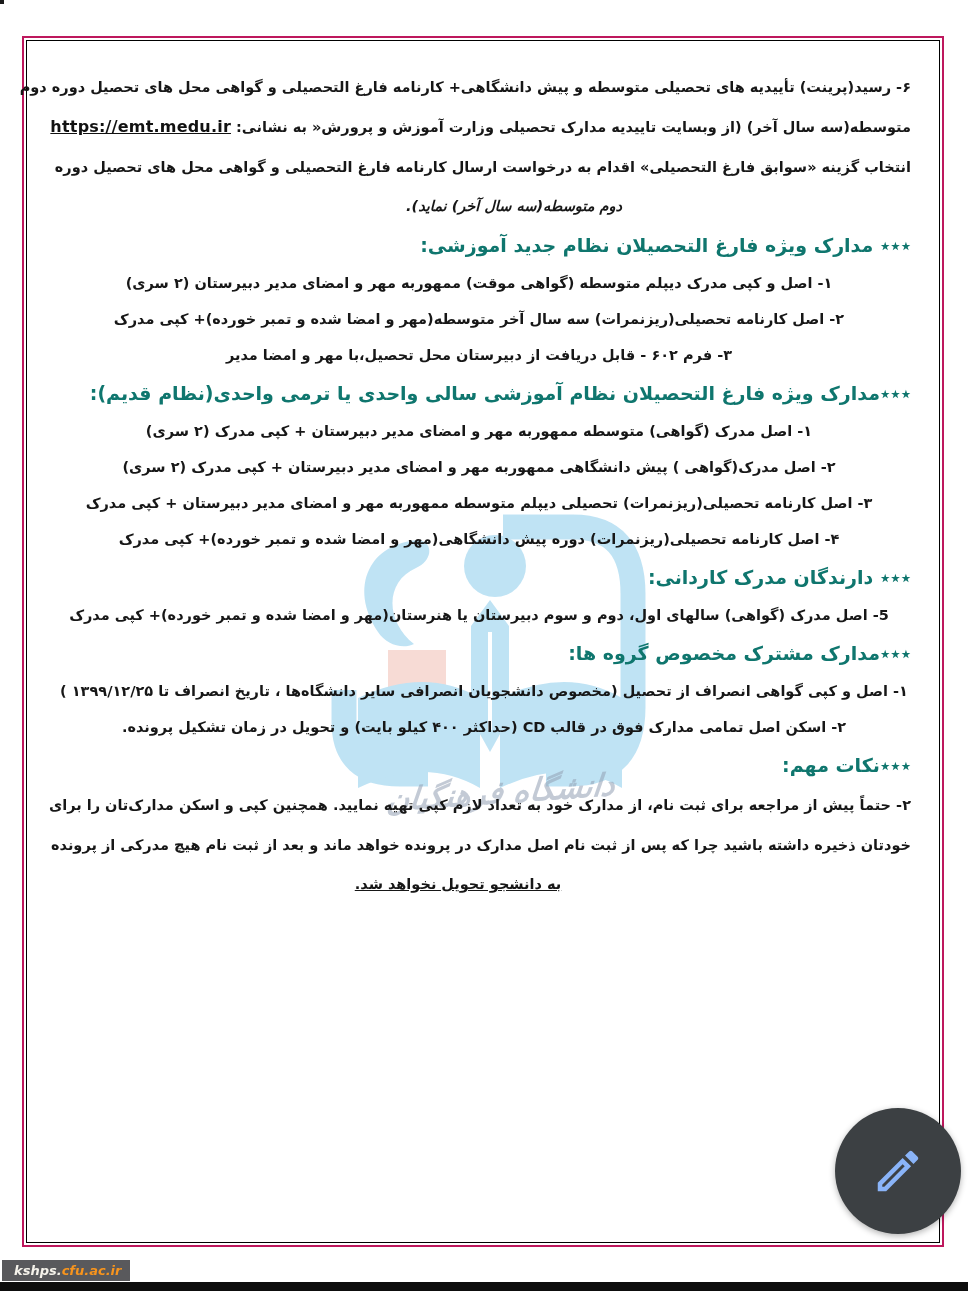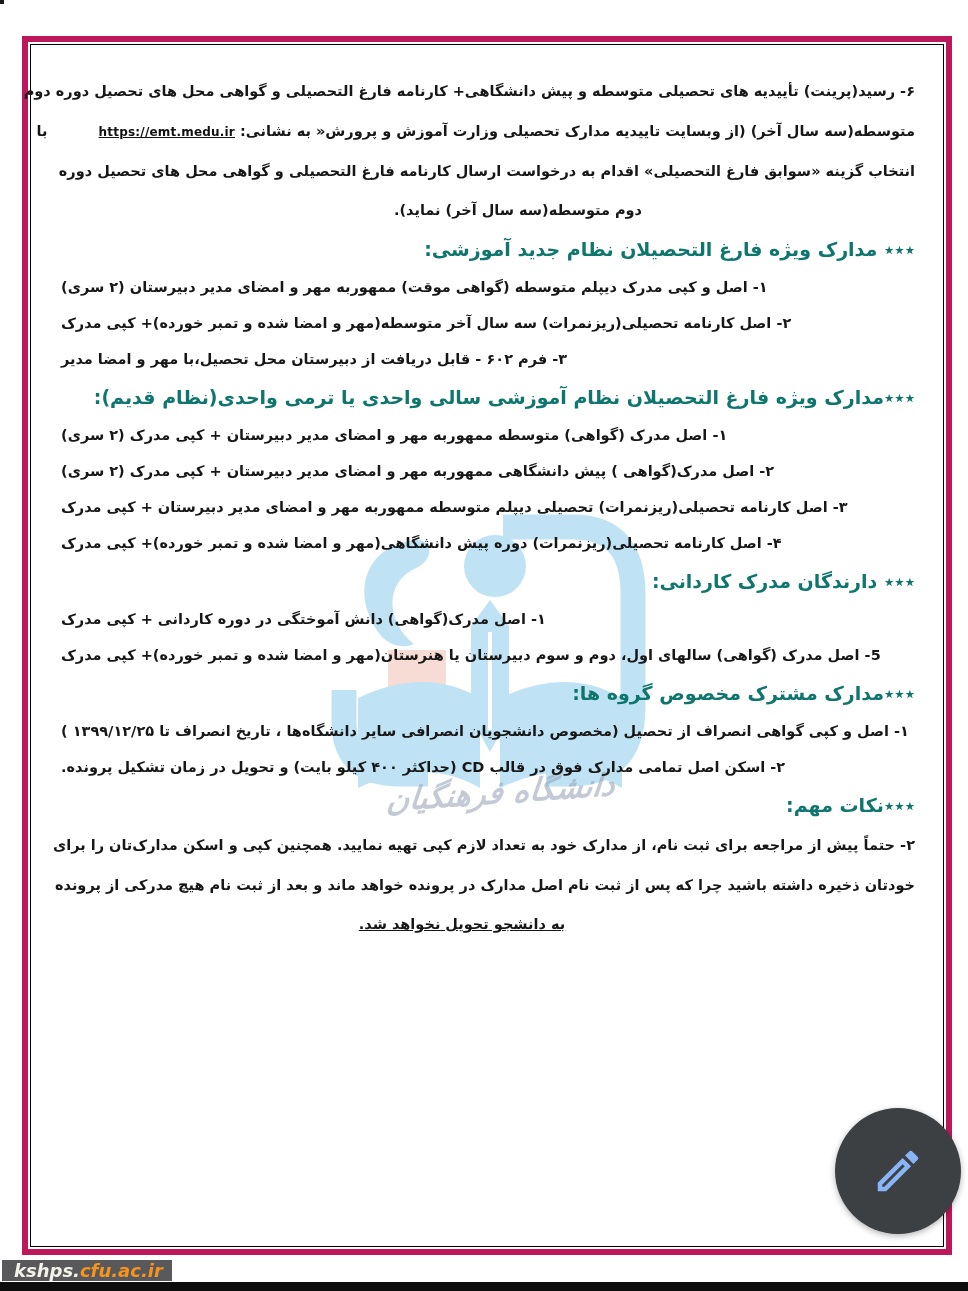--- a/index.html
+++ b/index.html
@@ -9,44 +9,44 @@
 
   
   .watermark{position:absolute;left:328px;top:482px;width:340px;height:370px;z-index:1;}
   .watermark svg{display:block;}
   .calli{position:absolute;left:28px;top:292px;width:290px;text-align:center;
          font-size:31px;font-weight:bold;font-style:italic;color:#93a0b4;opacity:.55;
          transform:rotate(-4deg) skewX(-10deg);letter-spacing:1px;white-space:nowrap;}
 
   
   .frame-outer{position:absolute;left:22px;top:36px;width:918px;height:1207px;
-               border:6px solid #be185d;z-index:2;}
+               border:2px solid #be185d;z-index:2;}
   .frame-inner{position:absolute;left:2px;top:2px;right:2px;bottom:2px;border:1px solid #000;}
 
   
   .content{position:absolute;left:0;top:0;right:0;bottom:0;direction:rtl;
            padding:26px 28px 0 30px;color:#171717;font-weight:bold;font-size:14.5px;}
   .jline{height:40px;line-height:40px;text-align:justify;text-align-last:justify;white-space:nowrap;}
   .lastline{height:38px;line-height:38px;text-align:right;padding-left:0;}
-  .intro-last{padding-right:0;text-align:center;padding-left:60px;}
+  .intro-last{padding-right:0;text-align:center;padding-left:60px;font-style:italic;}
   .note-last{padding-right:52px;text-align:center;text-decoration:underline;}
   .heading{height:40px;line-height:40px;color:#0f766e;font-size:19px;text-align:right;white-space:nowrap;}
-  .item{height:36px;line-height:36px;text-align:left;white-space:nowrap;}
+  .item{height:36px;line-height:36px;text-align:center;white-space:nowrap;}
   .indent{padding-right:10px;}
   .url{font-weight:bold;text-decoration:underline;color:#111;direction:ltr;unicode-bidi:embed;
-       font-size:12px;letter-spacing:.2px;cursor:pointer;margin-left:46px;}
+       font-size:16px;letter-spacing:.2px;cursor:pointer;margin-left:46px;}
 
   
   .fab{position:absolute;left:835px;top:1108px;width:126px;height:126px;border-radius:50%;
        background:#3c4043;z-index:5;display:flex;align-items:center;justify-content:center;
        box-shadow:0 2px 6px rgba(0,0,0,.3);cursor:pointer;}
 
   
   .badge{position:absolute;left:2px;bottom:10px;height:21px;line-height:21px;background:#59595c;
-         padding:0 9px 0 12px;z-index:5;font-style:italic;font-weight:bold;font-size:18px;white-space:nowrap;}
+         padding:0 9px 0 12px;z-index:5;font-style:italic;font-weight:bold;font-size:13px;white-space:nowrap;}
   .badge .b1{color:#f5f2ea;}
   .badge .b2{color:#f7941d;}
   .bottom-bar{position:absolute;left:0;bottom:0;width:100%;height:9px;background:#0d0d0d;z-index:4;}
 </style>
 </head>
 <body>
 
 <div class="canvas">
 
   <div class="corner-speck"></div>
@@ -90,21 +90,20 @@
         <div class="item indent">۲-   اصل کارنامه تحصیلی(ریزنمرات) سه سال آخر متوسطه(مهر و امضا شده و تمبر خورده)+ کپی مدرک</div>
         <div class="item indent">۳-   فرم ۶۰۲ - قابل دریافت از دبیرستان محل تحصیل،با مهر و امضا مدیر</div>
 
         <div class="heading">٭٭٭مدارک ویژه فارغ التحصیلان نظام آموزشی سالی واحدی یا ترمی واحدی(نظام قدیم):</div>
         <div class="item indent">۱-   اصل مدرک (گواهی) متوسطه ممهوربه مهر و امضای مدیر دبیرستان + کپی مدرک (۲ سری)</div>
         <div class="item indent">۲-   اصل مدرک(گواهی ) پیش دانشگاهی ممهوربه مهر و امضای مدیر دبیرستان + کپی مدرک (۲ سری)</div>
         <div class="item indent">۳-   اصل کارنامه تحصیلی(ریزنمرات) تحصیلی دیپلم متوسطه ممهوربه مهر و امضای مدیر دبیرستان + کپی مدرک</div>
         <div class="item indent">۴-   اصل کارنامه تحصیلی(ریزنمرات) دوره پیش دانشگاهی(مهر و امضا شده و تمبر خورده)+ کپی مدرک</div>
 
         <div class="heading">٭٭٭ دارندگان مدرک کاردانی:</div>
-        <div class="item indent">۱-   اصل مدرک(گواهی) دانش آموختگی در دوره کاردانی + کپی مدرک</div>
         <div class="item indent">5-   اصل مدرک (گواهی) سالهای اول، دوم و سوم دبیرستان یا هنرستان(مهر و امضا شده و تمبر خورده)+ کپی مدرک</div>
 
         <div class="heading">٭٭٭مدارک مشترک مخصوص گروه ها:</div>
         <div class="item">۱- اصل و کپی  گواهی انصراف از تحصیل (مخصوص دانشجویان انصرافی سایر دانشگاه‌ها ، تاریخ انصراف تا ۱۳۹۹/۱۲/۲۵ )</div>
         <div class="item">۲-  اسکن اصل تمامی مدارک فوق در قالب  CD (حداکثر ۴۰۰ کیلو بایت) و تحویل در زمان تشکیل پرونده.</div>
 
         <div class="heading">٭٭٭نکات مهم:</div>
         <div class="jline">۲- حتماً پیش از مراجعه برای ثبت نام، از مدارک خود به تعداد لازم کپی تهیه نمایید. همچنین کپی و اسکن مدارک‌تان را برای</div>
         <div class="jline">خودتان ذخیره داشته باشید چرا که پس از ثبت نام اصل مدارک در پرونده خواهد ماند و بعد از ثبت نام هیچ مدرکی از پرونده</div>
         <div class="lastline note-last">به دانشجو تحویل نخواهد شد.</div>

